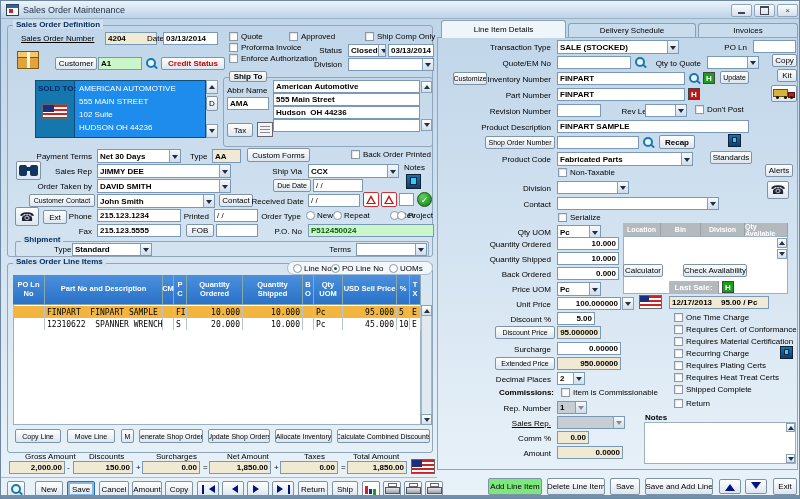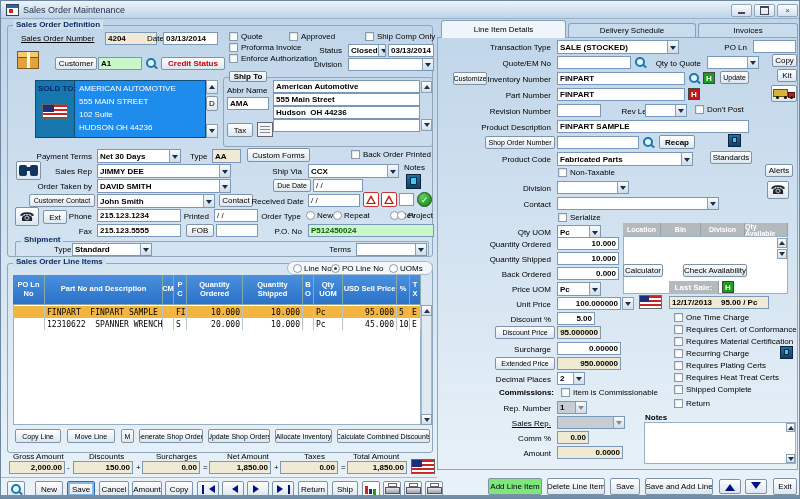--- a/index.html
+++ b/index.html
@@ -338,21 +338,21 @@
   </div>
 
   <div class="b t7" style="left:14px;top:428px;width:46px;height:14px;">Copy Line</div>
   <div class="b t7" style="left:66px;top:428px;width:48px;height:14px;">Move Line</div>
   <div class="b t7" style="left:120px;top:428px;width:13px;height:14px;">M</div>
   <div class="b t7" style="left:138px;top:428px;width:64px;height:14px;">Generate Shop Orders</div>
   <div class="b t7" style="left:207px;top:428px;width:62px;height:14px;">Update Shop Orders</div>
   <div class="b t7" style="left:274px;top:428px;width:57px;height:14px;">Allocate Inventory</div>
   <div class="b t7" style="left:336px;top:428px;width:93px;height:14px;">Calculate Combined Discounts</div>
 
-  <span class="l" style="left:12px;top:451px;">Gross Amount</span>
+  <span class="l" style="left:24px;top:451px;">Gross Amount</span>
   <span class="l" style="left:88px;top:451px;">Discounts</span>
   <span class="l" style="left:155px;top:451px;">Surcharges</span>
   <span class="l" style="left:226px;top:451px;">Net Amount</span>
   <span class="l" style="left:303px;top:451px;">Taxes</span>
   <span class="l" style="left:352px;top:451px;">Total Amount</span>
   <div class="f ro e" style="left:8px;top:460px;width:56px;height:13px;">2,000.00</div>
   <span class="l" style="left:66px;top:462px;">-</span>
   <div class="f ro e" style="left:72px;top:460px;width:60px;height:13px;">150.00</div>
   <span class="l" style="left:135px;top:462px;">+</span>
   <div class="f ro e" style="left:141px;top:460px;width:58px;height:13px;">0.00</div>

